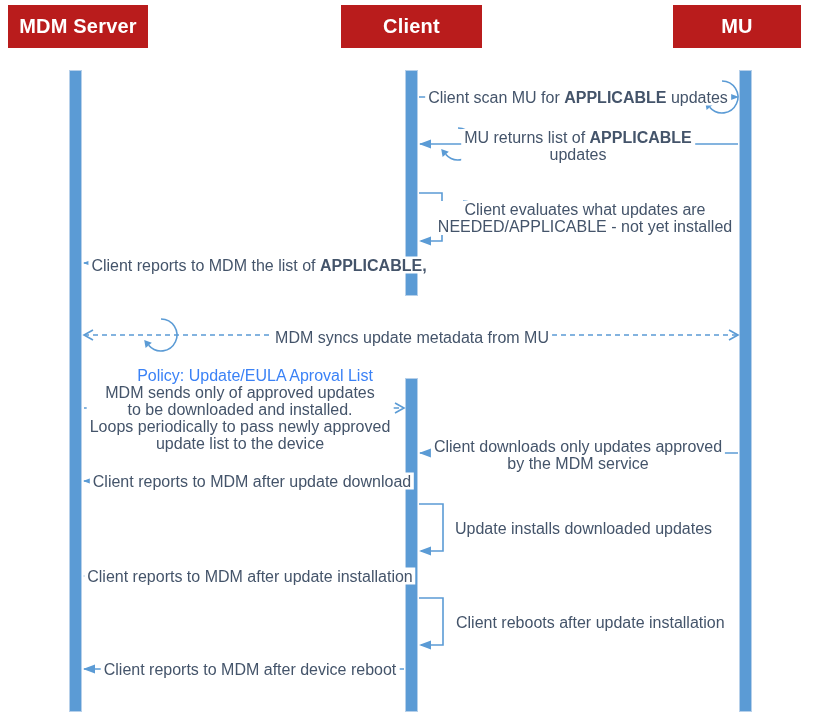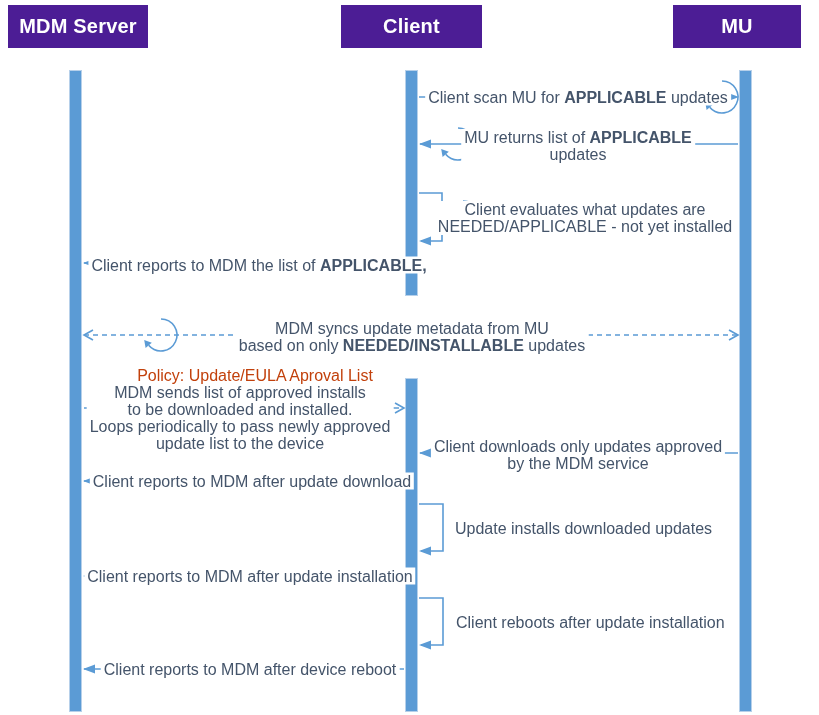--- a/index.html
+++ b/index.html
@@ -1,36 +1,36 @@
 <!DOCTYPE html>
 <html><head>
 <meta charset="utf-8">
 <style>
   html,body{margin:0;padding:0;background:#fff;}
   #stage{
     position:relative;width:819px;height:715px;background:#fff;overflow:hidden;
     font-family:"Liberation Sans",sans-serif;
   }
   .actor{
-    position:absolute;top:5px;height:43px;background:#4c1d95;color:#fff;
+    position:absolute;top:5px;height:43px;background:#b91c1c;color:#fff;
     display:flex;align-items:center;justify-content:center;
     font-size:20px;font-weight:bold;letter-spacing:.2px;
   }
   .lifeline{
     position:absolute;width:13px;background:#5B9BD5;border:1px solid #b6d0ea;box-sizing:border-box;
   }
   svg.layer{position:absolute;left:0;top:0;pointer-events:none;}
   .lbl{
     position:absolute;transform:translate(-50%,-50%);
     background:#fff;padding:0 3px;text-align:center;white-space:nowrap;
     font-size:16px;line-height:17px;color:#44546A;
   }
   .lbl.left{transform:translate(0,-50%);text-align:left;}
   .lbl b{font-weight:bold;}
-  .lbl .red{color:#c2410c;margin-left:30px;}
+  .lbl .red{color:#3b82f6;margin-left:30px;}
 </style>
 </head>
 <body>
 
 <div id="stage">
 
   <div class="actor" style="left:8px;width:140px;">MDM Server</div>
   <div class="actor" style="left:341px;width:141px;">Client</div>
   <div class="actor" style="left:673px;width:128px;">MU</div>
 
@@ -107,25 +107,24 @@
     </div>
   <div class="lbl" style="left:585px;top:218px;">
       <div><span>Client evaluates what updates are</span></div>
       <div><span>NEEDED/APPLICABLE - not yet installed</span></div>
     </div>
   <div class="lbl" style="left:259px;top:265px;">
       <div><span>Client reports to MDM the list of </span><b>APPLICABLE,</b></div>
     </div>
   <div class="lbl" style="left:412px;top:337px;">
       <div><span>MDM syncs update metadata from MU</span></div>
-      <div><span>based on only </span><b>NEEDED/INSTALLABLE</b><span> updates</span></div>
     </div>
   <div class="lbl" style="left:240px;top:409px;">
       <div><span class="red">Policy: Update/EULA Aproval List</span></div>
-      <div><span>MDM sends list of approved installs</span></div>
+      <div><span>MDM sends only of approved updates</span></div>
       <div><span>to be downloaded and installed.</span></div>
       <div><span>Loops periodically to pass newly approved</span></div>
       <div><span>update list to the device</span></div>
     </div>
   <div class="lbl" style="left:578px;top:455px;">
       <div><span>Client downloads only updates approved</span></div>
       <div><span>by the MDM service</span></div>
     </div>
   <div class="lbl" style="left:252px;top:481px;">
       <div><span>Client reports to MDM after update download</span></div>

